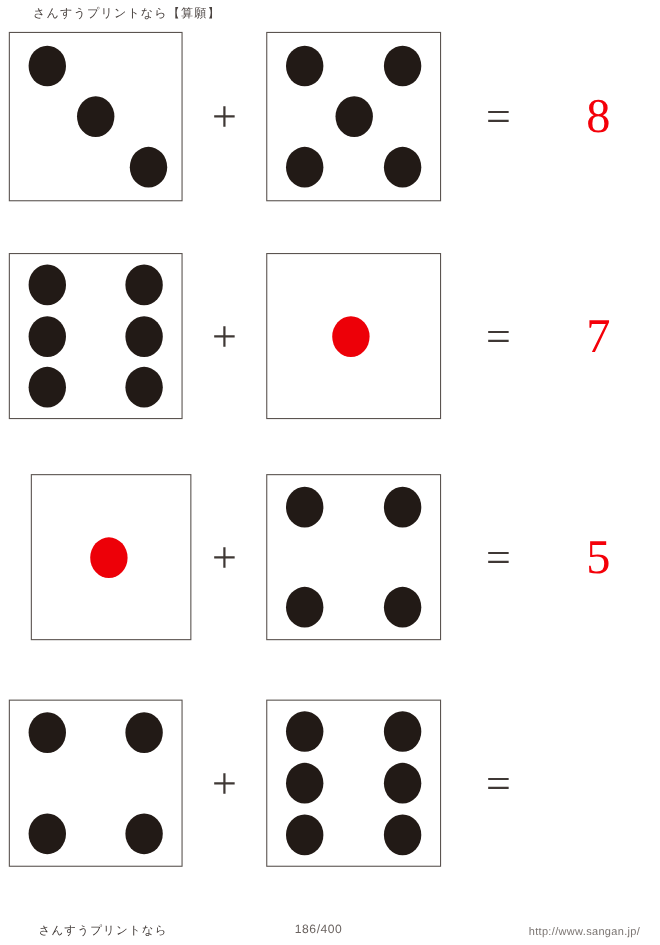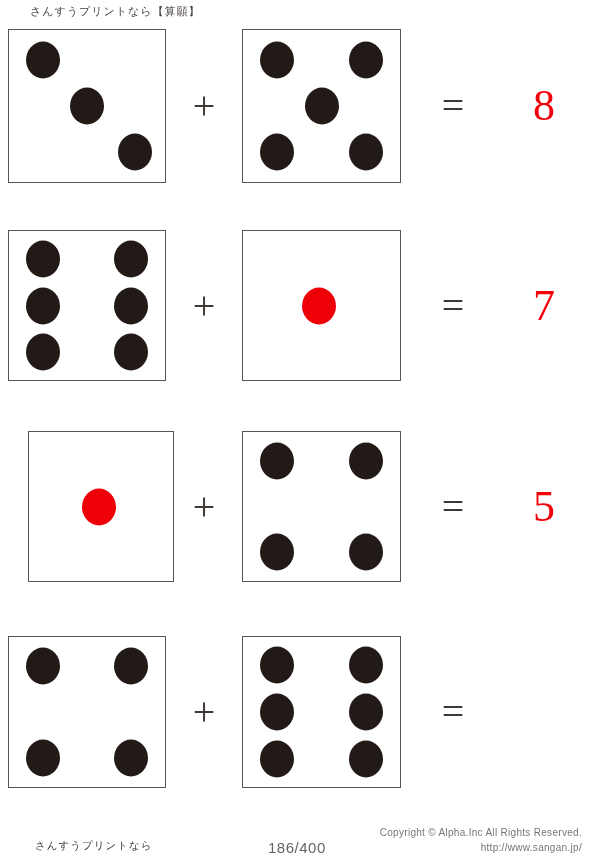--- a/index.html
+++ b/index.html
@@ -114,21 +114,21 @@
     top: 33px;
     font-size: 10.5px;
     letter-spacing: 1px;
     color: #3f3835;
     white-space: nowrap;
   }
   .footer-page {
     position: absolute;
     left: 268px;
     top: 33px;
-    font-size: 15px;
+    font-size: 11px;
     color: #6a6360;
     letter-spacing: 0.5px;
     white-space: nowrap;
   }
   .footer-copy {
     position: absolute;
     right: 18px;
     top: 21px;
     font-size: 10px;
     color: #7a7471;
@@ -234,15 +234,14 @@
         </div>
       </div>
       <div class="op op-plus" style="left: 204px; top: 82px; color: rgb(63, 56, 53);">+</div>
       <div class="op op-equals" style="left: 453px; top: 82px; color: rgb(63, 56, 53);">=</div>
     </div>
   </div>
 
 <div class="footer">
   <div class="footer-title">さんすうプリントなら</div>
   <div class="footer-page">186/400</div>
-  <div class="footer-copy">Copyright ©  Alpha.Inc All Rights Reserved.</div>
   <div class="footer-url">http://www.sangan.jp/</div>
 </div>
 
 </body></html>

